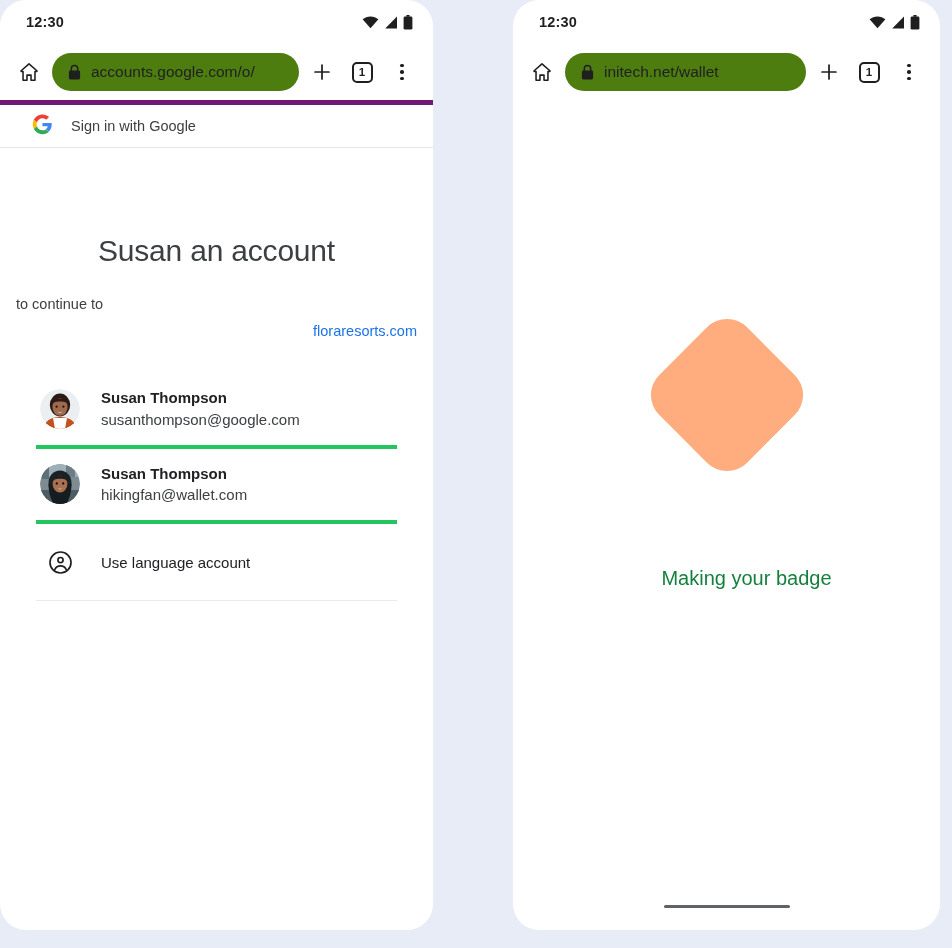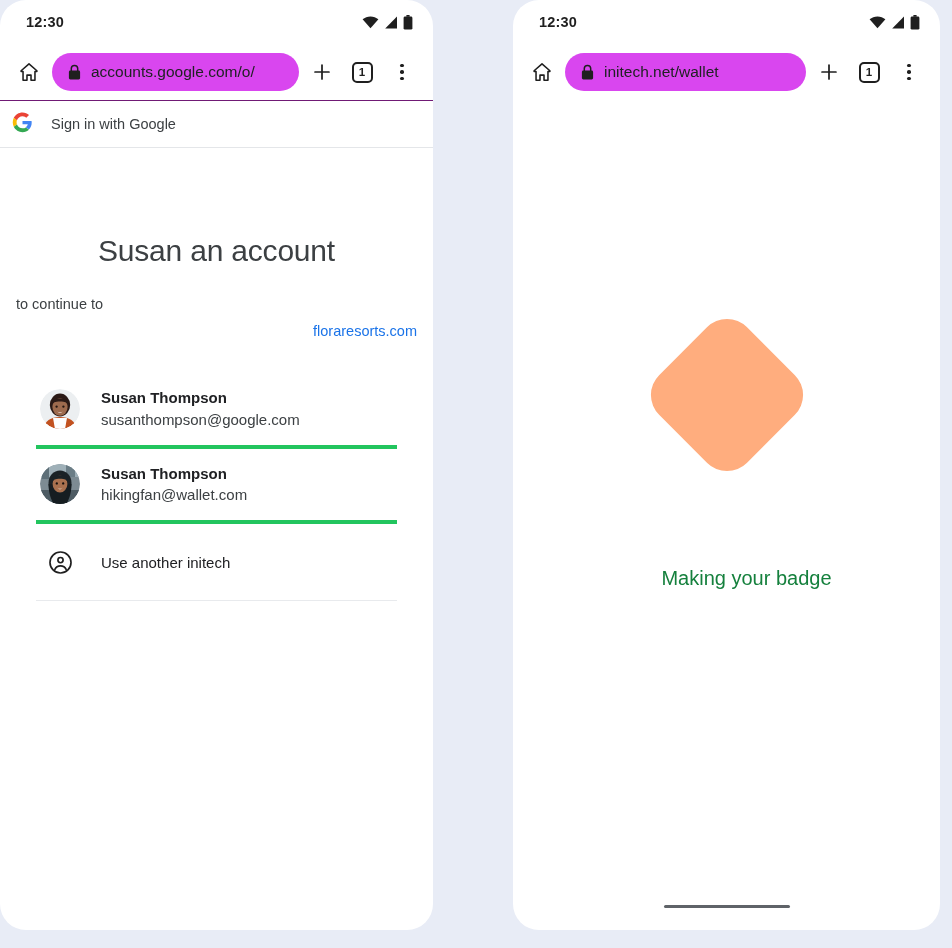--- a/index.html
+++ b/index.html
@@ -78,21 +78,21 @@
     flex: 0 0 auto;
     display: flex;
     align-items: center;
     justify-content: center;
   }
   .icon-btn svg { display: block; }
 
   .urlpill {
     flex: 1 1 auto;
     height: 38px;
-    background: #d946ef;
+    background: #4d7c0f;
     border-radius: 19px;
     display: flex;
     align-items: center;
     padding: 0 16px;
     box-sizing: border-box;
     gap: 10px;
     min-width: 0;
   }
   .urlpill .lock { flex: 0 0 auto; display: flex; align-items: center; }
   .urltext {
@@ -125,25 +125,25 @@
     width: 3.6px;
     height: 3.6px;
     background: #1f1f1f;
     border-radius: 50%;
     display: block;
   }
 
   
   .gheader {
     height: 48px;
-    border-top: 1px solid #701a75;
+    border-top: 5px solid #701a75;
     border-bottom: 1px solid #e4e6e9;
     display: flex;
     align-items: center;
-    padding-left: 12px;
+    padding-left: 32px;
     gap: 18px;
     box-sizing: border-box;
   }
   .gheader-label {
     font-size: 14.5px;
     color: #3c4043;
   }
 
   
   .chooser {
@@ -400,21 +400,21 @@
         </div>
 
         <div class="another-row">
           <div class="another-icon">
             <svg width="25" height="25" viewBox="0 0 24 24">
               <circle cx="12" cy="12" r="10.1" fill="none" stroke="#1f1f1f" stroke-width="1.6"></circle>
               <circle cx="12" cy="9.7" r="2.5" fill="none" stroke="#1f1f1f" stroke-width="1.6"></circle>
               <path d="M6.6 18.6c1-2.3 3-3.4 5.4-3.4s4.4 1.1 5.4 3.4" fill="none" stroke="#1f1f1f" stroke-width="1.6" stroke-linecap="round"></path>
             </svg>
           </div>
-          <span class="another-label">Use another initech</span>
+          <span class="another-label">Use language account</span>
         </div>
       </div>
 
     </div>
   </div>
 
   <div class="phone phone-right">
 
     <div class="statusbar">
       <div class="status-time">12:30</div>

